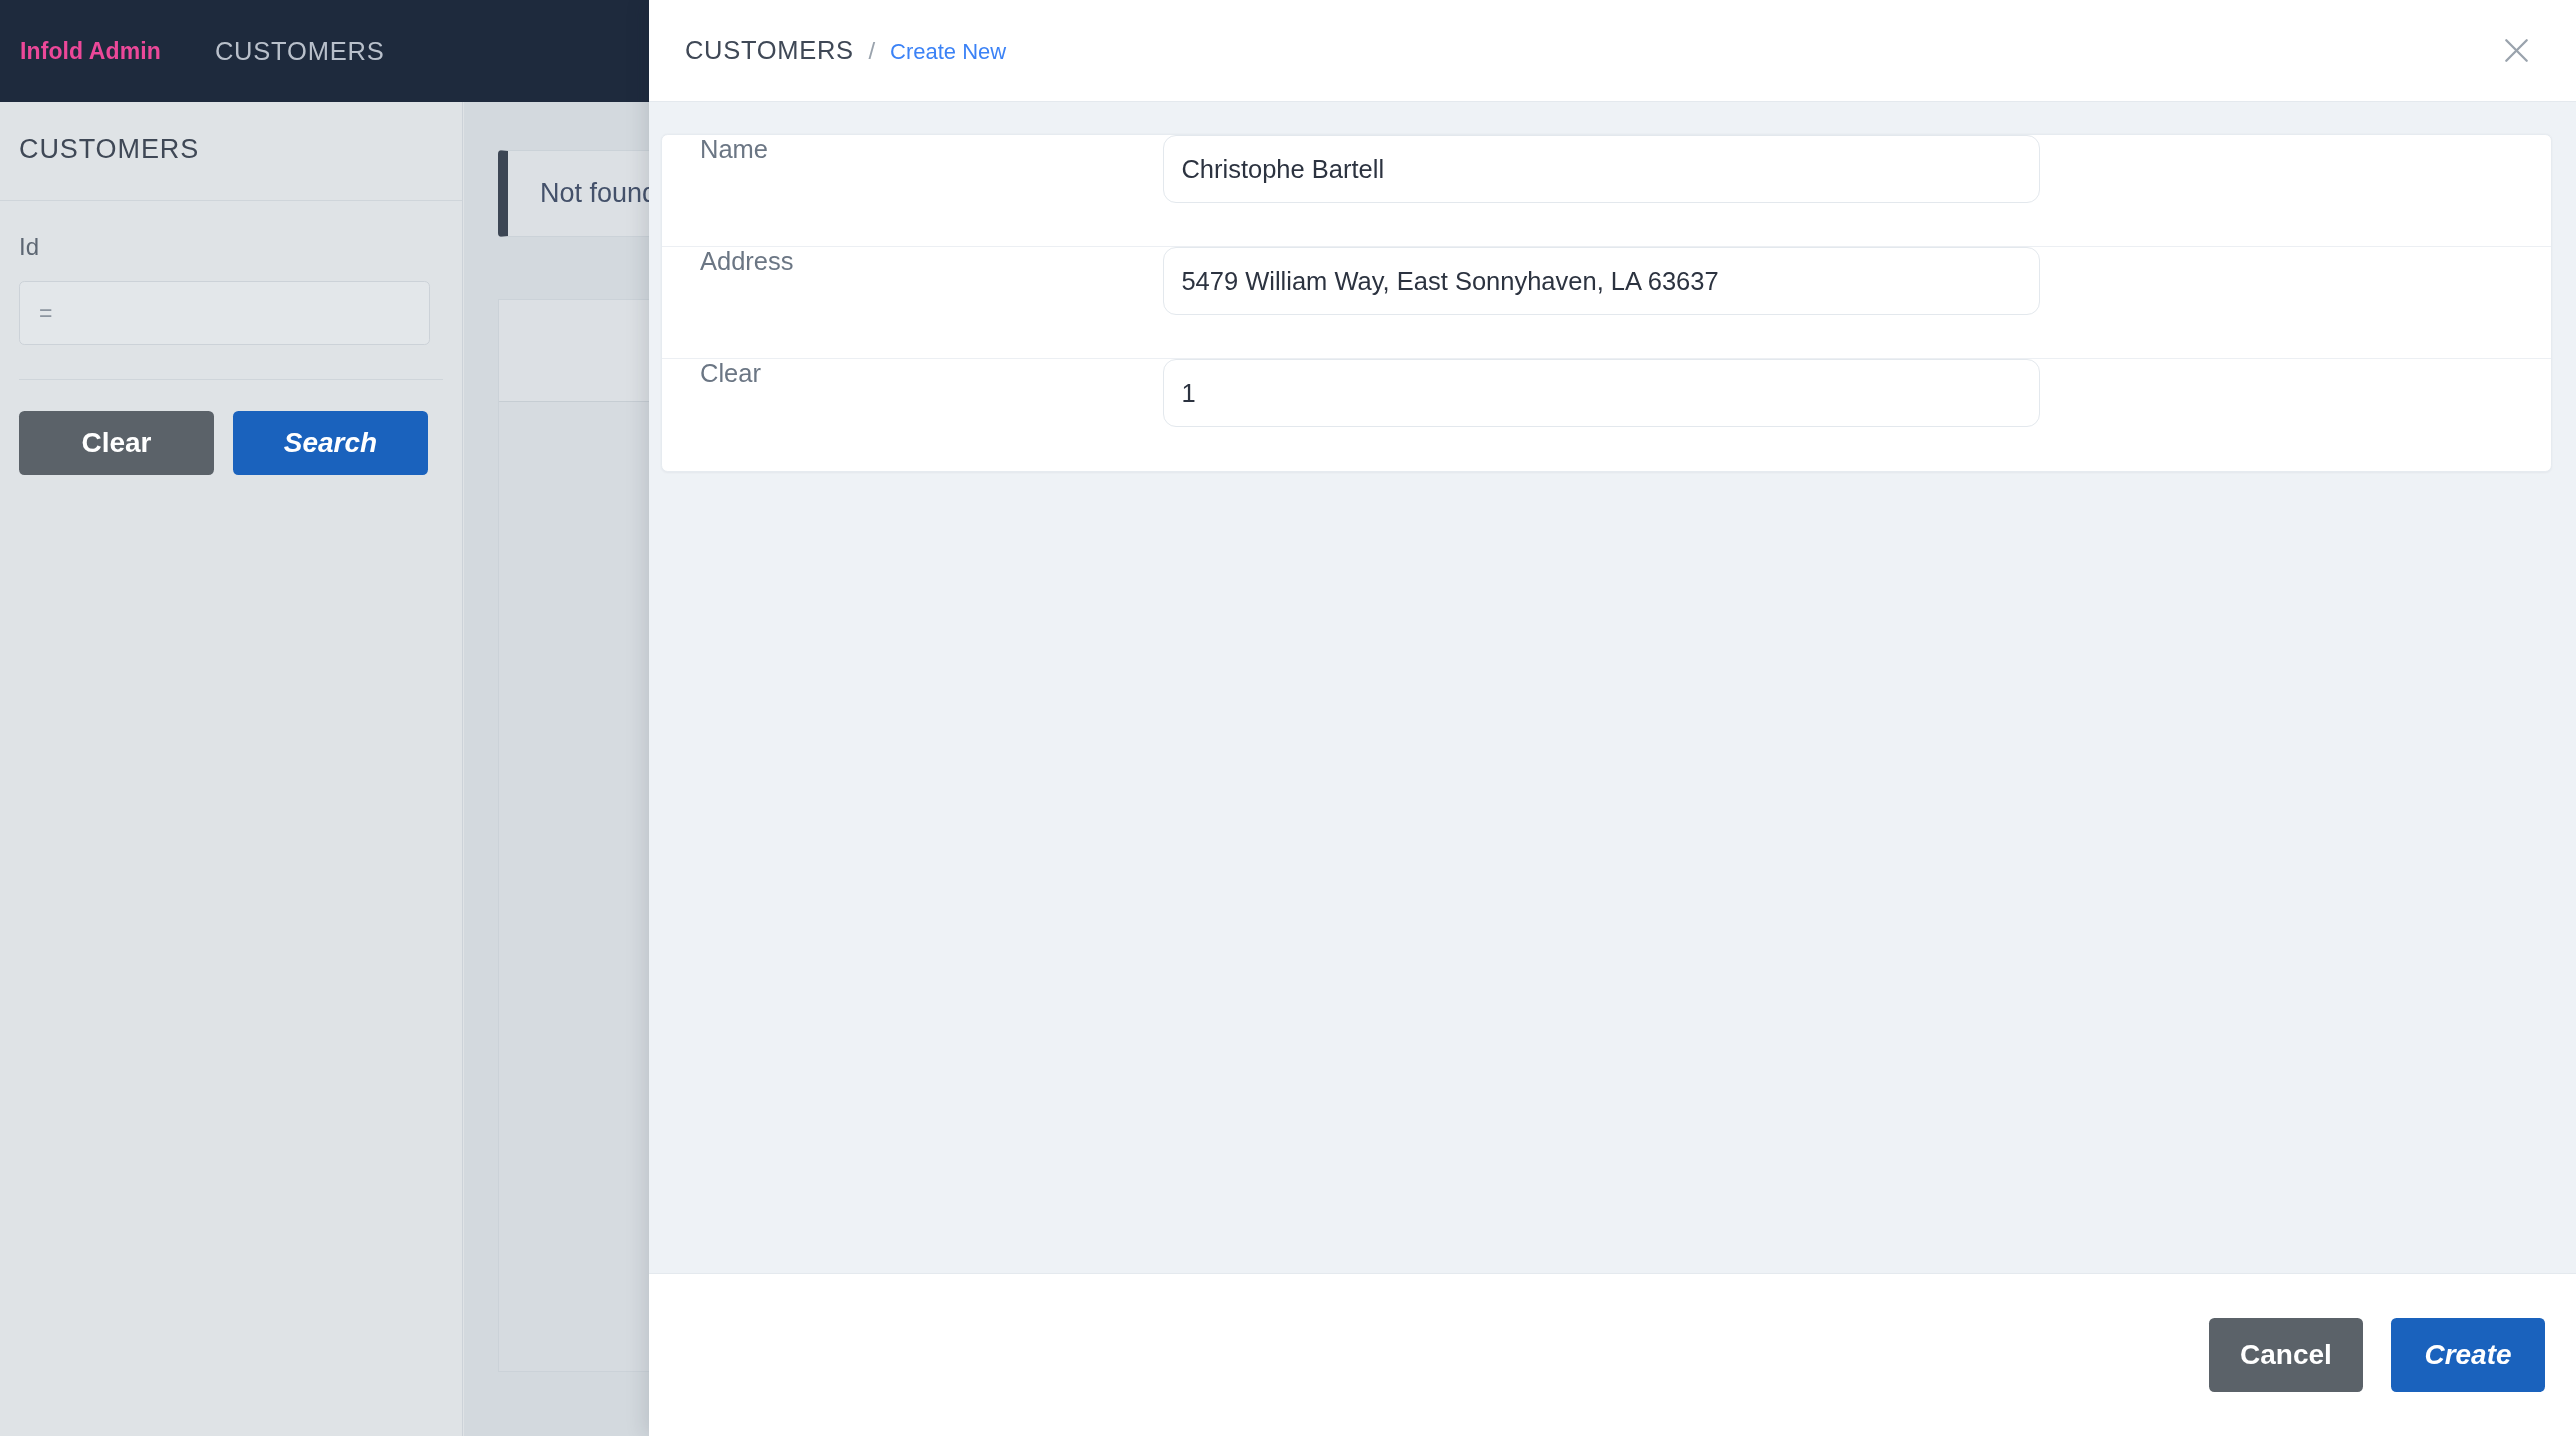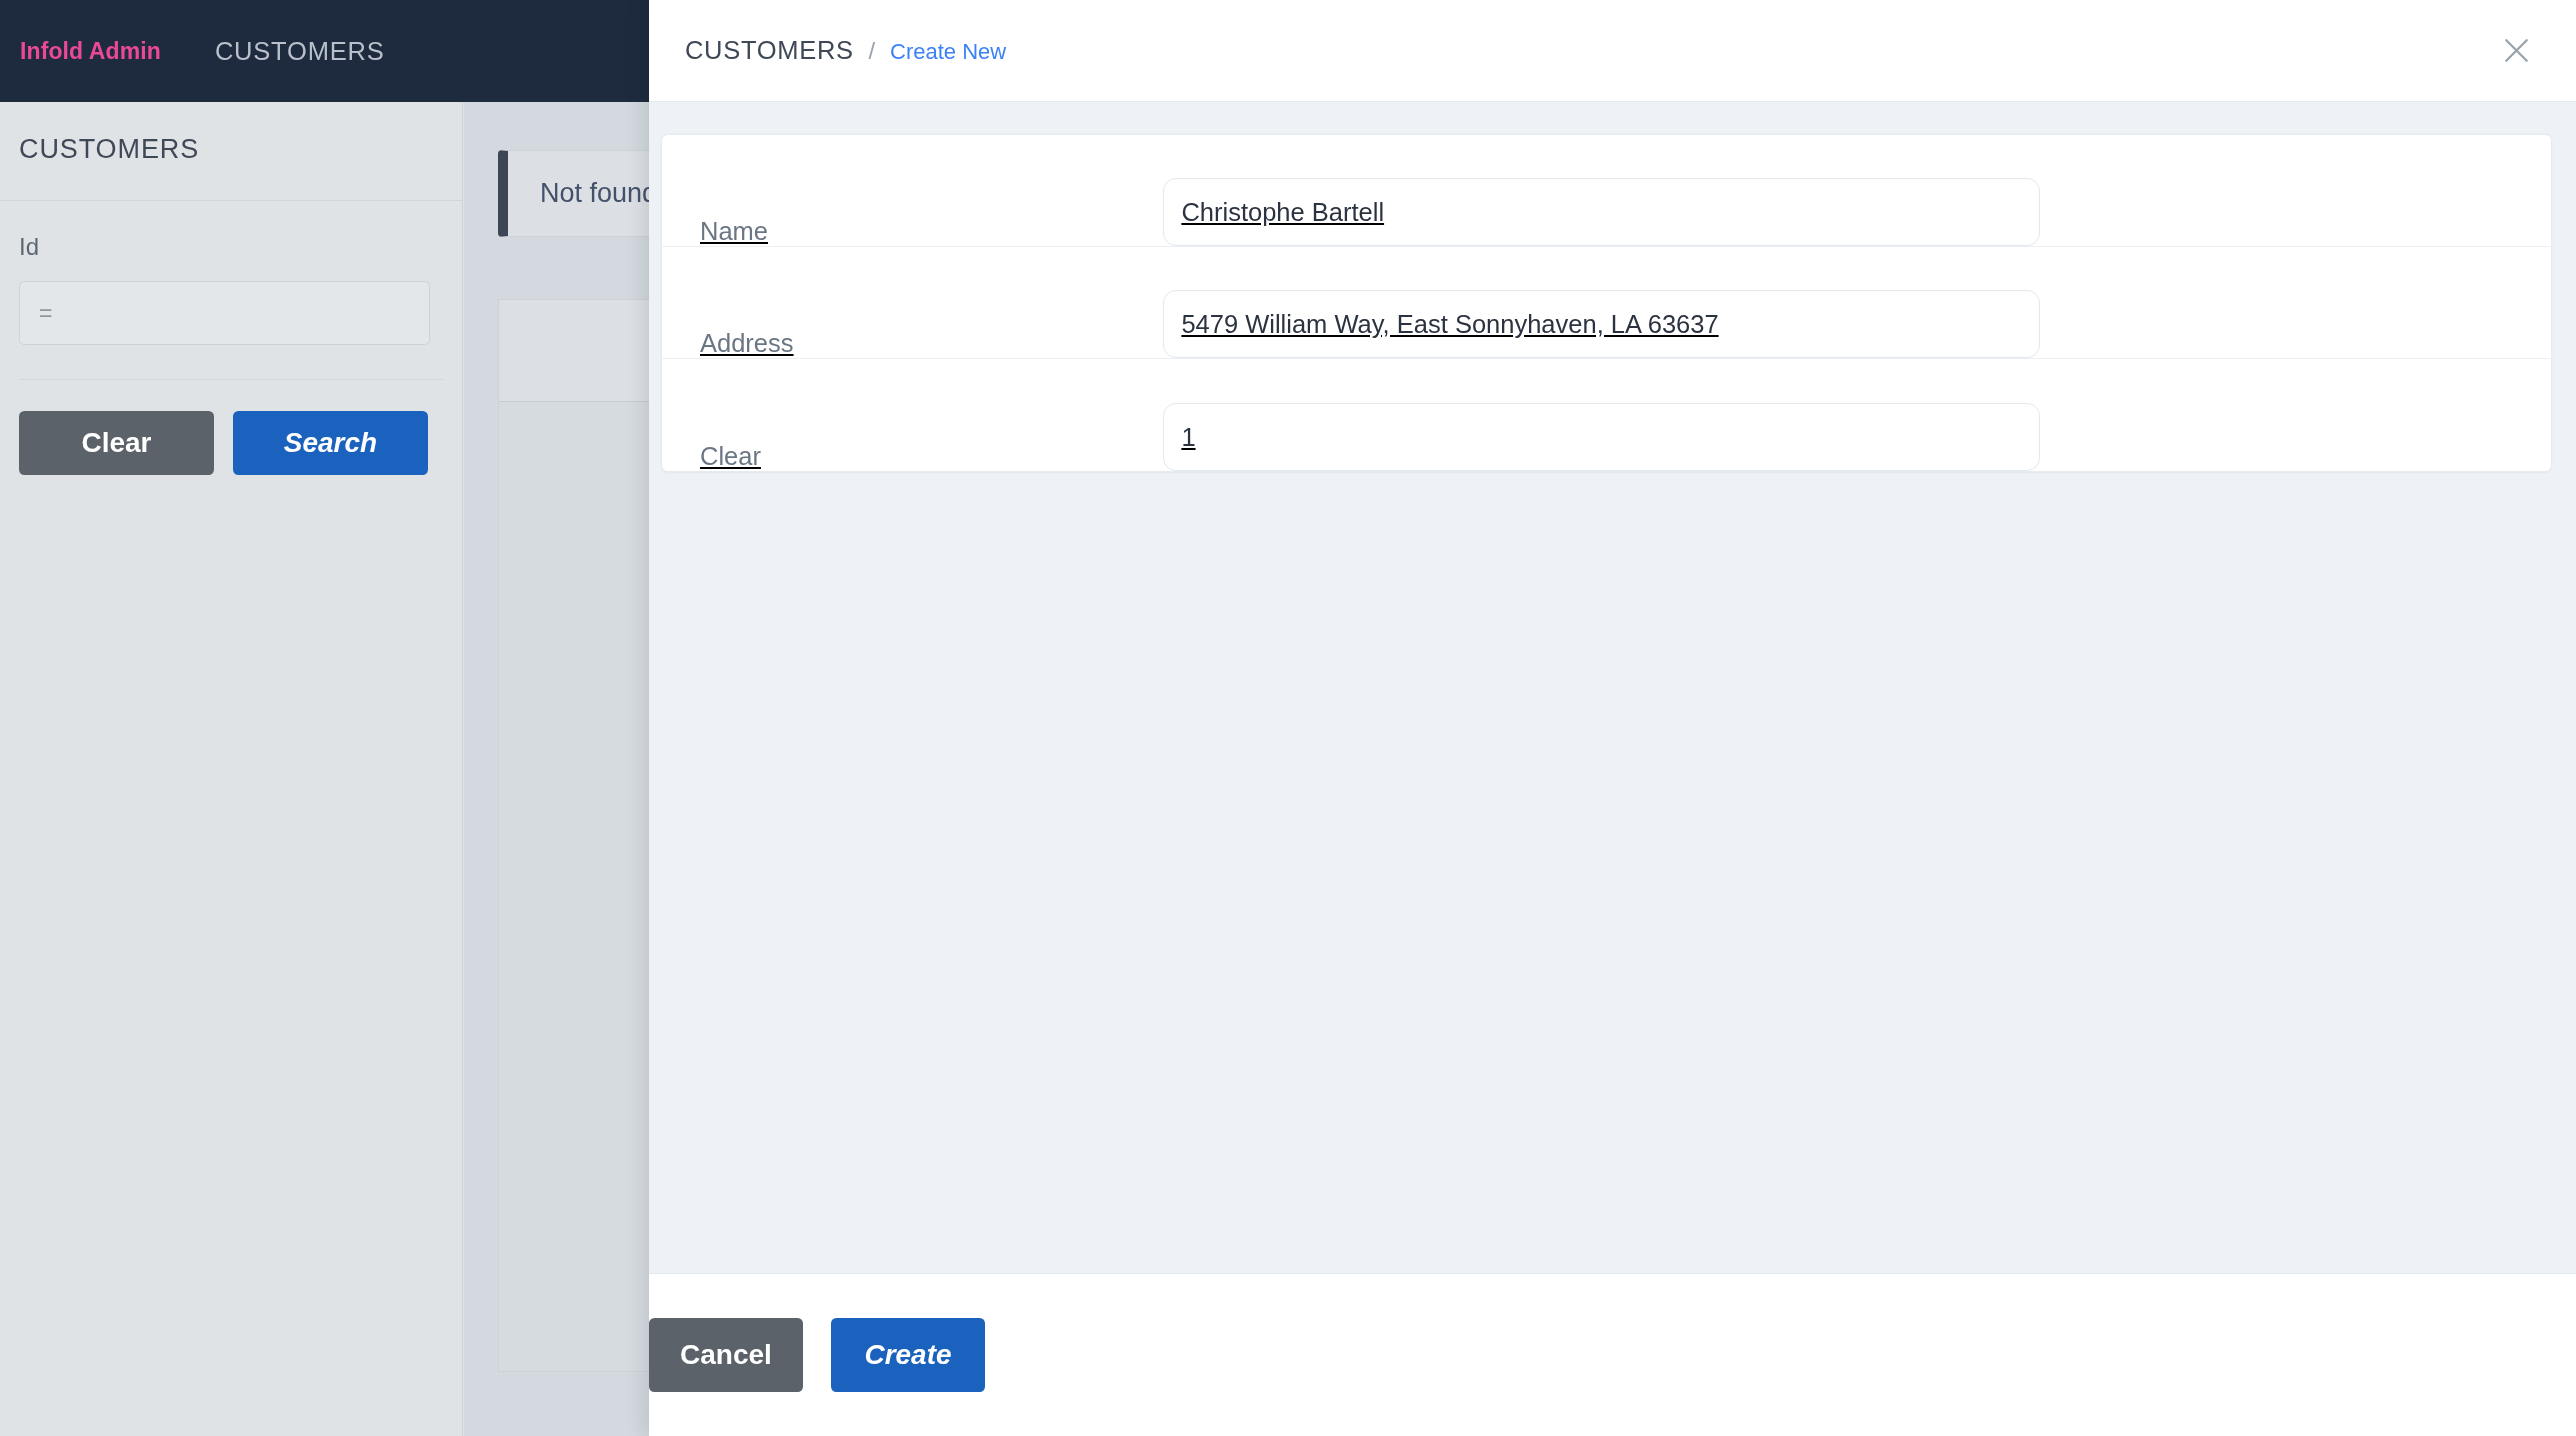--- a/index.html
+++ b/index.html
@@ -206,25 +206,24 @@
   }
   .form-card {
     width: 1891px;
     background: #ffffff;
     border: 1.3px solid #e6ebf0;
     border-radius: 6.7px;
     box-shadow: 0 0.7px 2px rgba(30,45,65,0.05);
   }
   .form-row {
     display: flex;
-    align-items: flex-end;
+    align-items: flex-start;
     height: 112px;
     padding: 0 31px 0 38px;
     border-bottom: 1.3px solid #eceff3;
-    text-decoration: underline;
   }
   .form-row:last-child { border-bottom: none; }
   .form-label {
     width: 463px;
     color: #6b7684;
     font-size: 25.5px;
     flex: 0 0 auto;
   }
   .form-input {
     width: 877px;
@@ -240,20 +239,21 @@
   }
   .form-input::placeholder { color: #a8b0ba; }
 
   .modal-footer {
     flex: 0 0 auto;
     height: 163px;
     background: #ffffff;
     border-top: 1.3px solid #e4e9ee;
     display: flex;
     align-items: center;
+    justify-content: flex-end;
     gap: 28px;
     padding-right: 31px;
   }
   .btn-footer {
     min-width: 154px;
     height: 74px;
     padding: 0 27px;
   }
 </style>
 </head>

